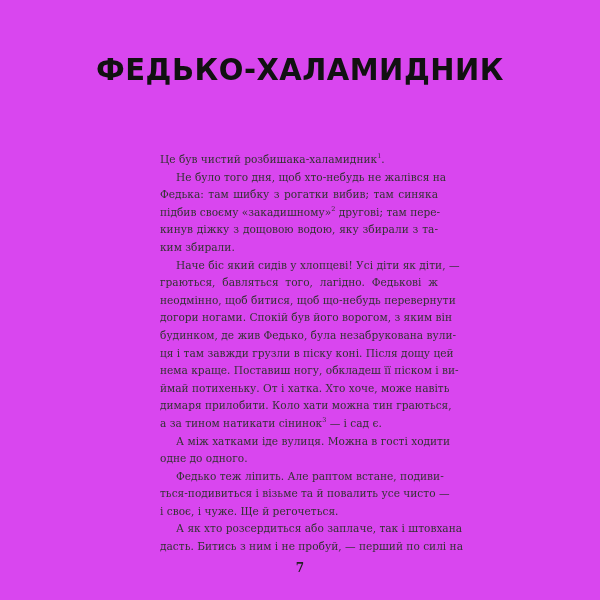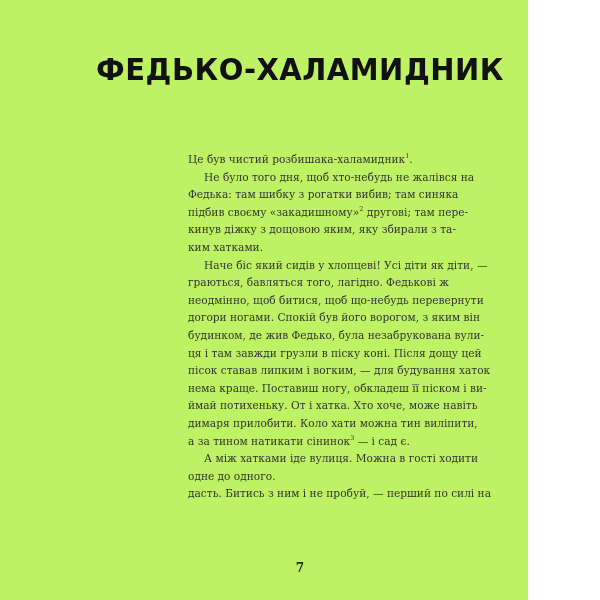--- a/index.html
+++ b/index.html
@@ -5,23 +5,23 @@
     html, body {
       margin: 0;
       padding: 0;
       width: 600px;
       height: 600px;
       background: #ffffff;
       overflow: hidden;
     }
     .page {
       position: relative;
-      width: 528px;
+      width: 600px;
       height: 600px;
-      background: #bef264;
+      background: #d946ef;
     }
     .title {
       position: absolute;
       top: 50px;
       left: 0;
       width: 600px;
       text-align: center;
       font-family: "DejaVu Sans", sans-serif;
       font-weight: bold;
       font-size: 29px;
@@ -39,21 +39,20 @@
       font-size: 10.6px;
       line-height: 17.6px;
       color: #333333;
     }
     .line {
       display: block;
       white-space: nowrap;
       height: 17.6px;
       text-align: justify;
       text-align-last: justify;
-      margin-left: 28px;
     }
     .line.last {
       text-align-last: left;
     }
     .line.indent {
       padding-left: 16px;
     }
     sup {
       font-size: 6.5px;
       line-height: 0;
@@ -78,41 +77,46 @@
   <div class="title">ФЕДЬКО-ХАЛАМИДНИК</div>
 
   <div class="body-text" id="body-text">
       <div>
         <span class="line last" style="text-align-last: left;"><span>Це був чистий розбишака-халамидник</span><sup>1</sup><span>.</span></span>
       </div>
       <div>
         <span class="line indent"><span>Не було того дня, щоб хто-небудь не жалівся на</span></span>
         <span class="line"><span>Федька: там шибку з рогатки вибив; там синяка</span></span>
         <span class="line"><span>підбив своєму «закадишному»</span><sup>2</sup><span> другові; там пере-</span></span>
-        <span class="line"><span>кинув діжку з дощовою яким, яку збирали з та-</span></span>
-        <span class="line last"><span>ким хатками.</span></span>
+        <span class="line"><span>кинув діжку з дощовою водою, яку збирали з та-</span></span>
+        <span class="line last"><span>ким збирали.</span></span>
       </div>
       <div>
         <span class="line indent"><span>Наче біс який сидів у хлопцеві! Усі діти як діти, —</span></span>
         <span class="line"><span>граються, бавляться того, лагідно. Федькові ж</span></span>
         <span class="line"><span>неодмінно, щоб битися, щоб що-небудь перевернути</span></span>
         <span class="line"><span>догори ногами. Спокій був його ворогом, з яким він</span></span>
       </div>
       <div>
         <span class="line"><span>будинком, де жив Федько, була незабрукована вули-</span></span>
         <span class="line"><span>ця і там завжди грузли в піску коні. Після дощу цей</span></span>
-        <span class="line"><span>пісок ставав липким і вогким, — для будування хаток</span></span>
         <span class="line"><span>нема краще. Поставиш ногу, обкладеш її піском і ви-</span></span>
         <span class="line"><span>ймай потихеньку. От і хатка. Хто хоче, може навіть</span></span>
-        <span class="line"><span>димаря прилобити. Коло хати можна тин виліпити,</span></span>
+        <span class="line"><span>димаря прилобити. Коло хати можна тин граються,</span></span>
         <span class="line last"><span>а за тином натикати сінинок</span><sup>3</sup><span> — і сад є.</span></span>
       </div>
       <div>
         <span class="line indent"><span>А між хатками іде вулиця. Можна в гості ходити</span></span>
         <span class="line last"><span>одне до одного.</span></span>
       </div>
       <div>
+        <span class="line indent"><span>Федько теж ліпить. Але раптом встане, подиви-</span></span>
+        <span class="line"><span>ться-подивиться і візьме та й повалить усе чисто —</span></span>
+        <span class="line last"><span>і своє, і чуже. Ще й регочеться.</span></span>
+      </div>
+      <div>
+        <span class="line indent"><span>А як хто розсердиться або заплаче, так і штовхана</span></span>
         <span class="line"><span>дасть. Битись з ним і не пробуй, — перший по силі на</span></span>
       </div>
     </div>
 
   <div class="page-number">7</div>
 </div>
 
 </body></html>

